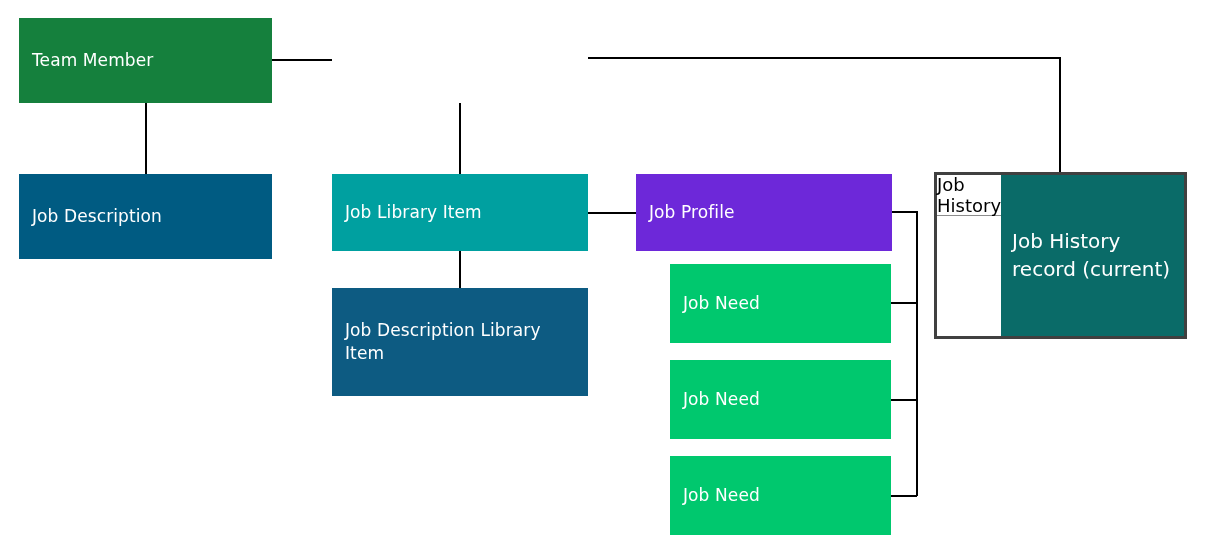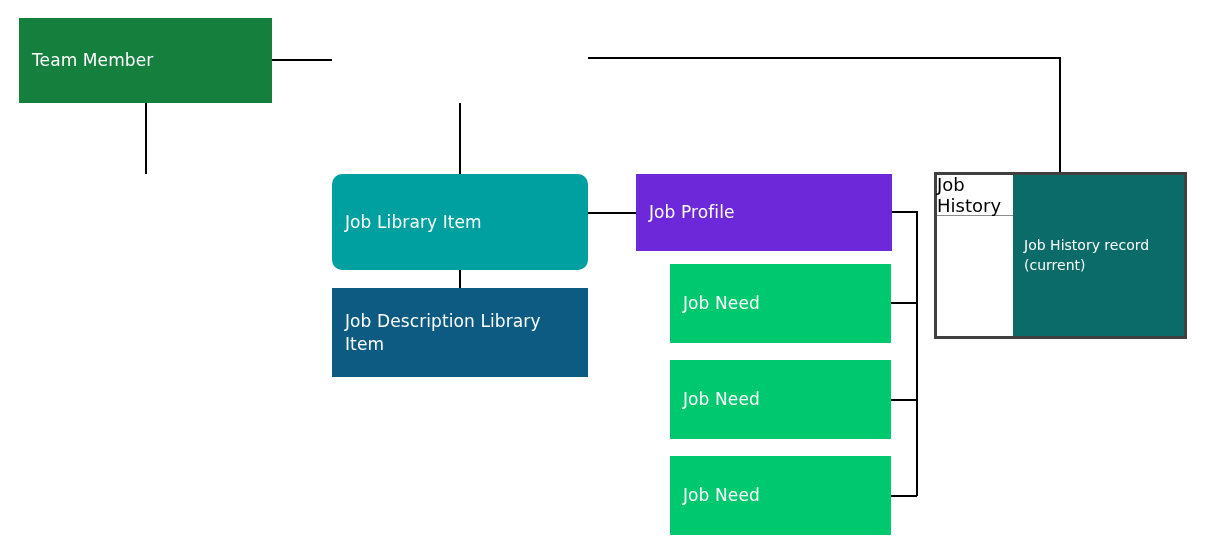--- a/index.html
+++ b/index.html
@@ -61,21 +61,21 @@
     align-items: center;
     justify-content: center;
     border-bottom: 1px solid #8c8c8c;
   }
   .panel-row {
     box-sizing: border-box;
     flex: 1 1 auto;
     display: flex;
     align-items: center;
     color: #ffffff;
-    font-size: 14px;
+    font-size: 20px;
     line-height: 1.38;
     padding: 0 11px;
   }
   .panel-row + .panel-row {
     border-top: 1px solid #0d3d3c;
   }
 </style>
 </head>
 <body>
 
@@ -101,26 +101,29 @@
       <path d="M891,400 L917,400"></path>
       <path d="M891,496 L917,496"></path>
     </g>
   </svg>
 
   <div class="node" style="left:19px; top:18px; width:253px; height:85px; background:#15803d;">
     <span class="node-label">Team Member</span>
   </div>
 
 
+  <div class="node" style="left:19px; top:174px; width:253px; height:85px; background:#005b82;">
+    <span class="node-label">Job Description</span>
+  </div>
 
-  <div class="node" style="left:332px; top:174px; width:256px; height:96px; background:#00a0a0;border-radius:10px;">
+  <div class="node" style="left:332px; top:174px; width:256px; height:77px; background:#00a0a0;">
     <span class="node-label">Job Library Item</span>
   </div>
 
-  <div class="node" style="left:332px; top:288px; width:256px; height:89px; background:#0d5b82;">
+  <div class="node" style="left:332px; top:288px; width:256px; height:108px; background:#0d5b82;">
     <span class="node-label">Job Description Library Item</span>
   </div>
 
   <div class="node" style="left:636px; top:174px; width:256px; height:77px; background:#6d28d9;">
     <span class="node-label">Job Profile</span>
   </div>
 
   <div class="node" style="left:670px; top:264px; width:221px; height:79px; background:#00c86e;">
     <span class="node-label">Job Need</span>
   </div>

